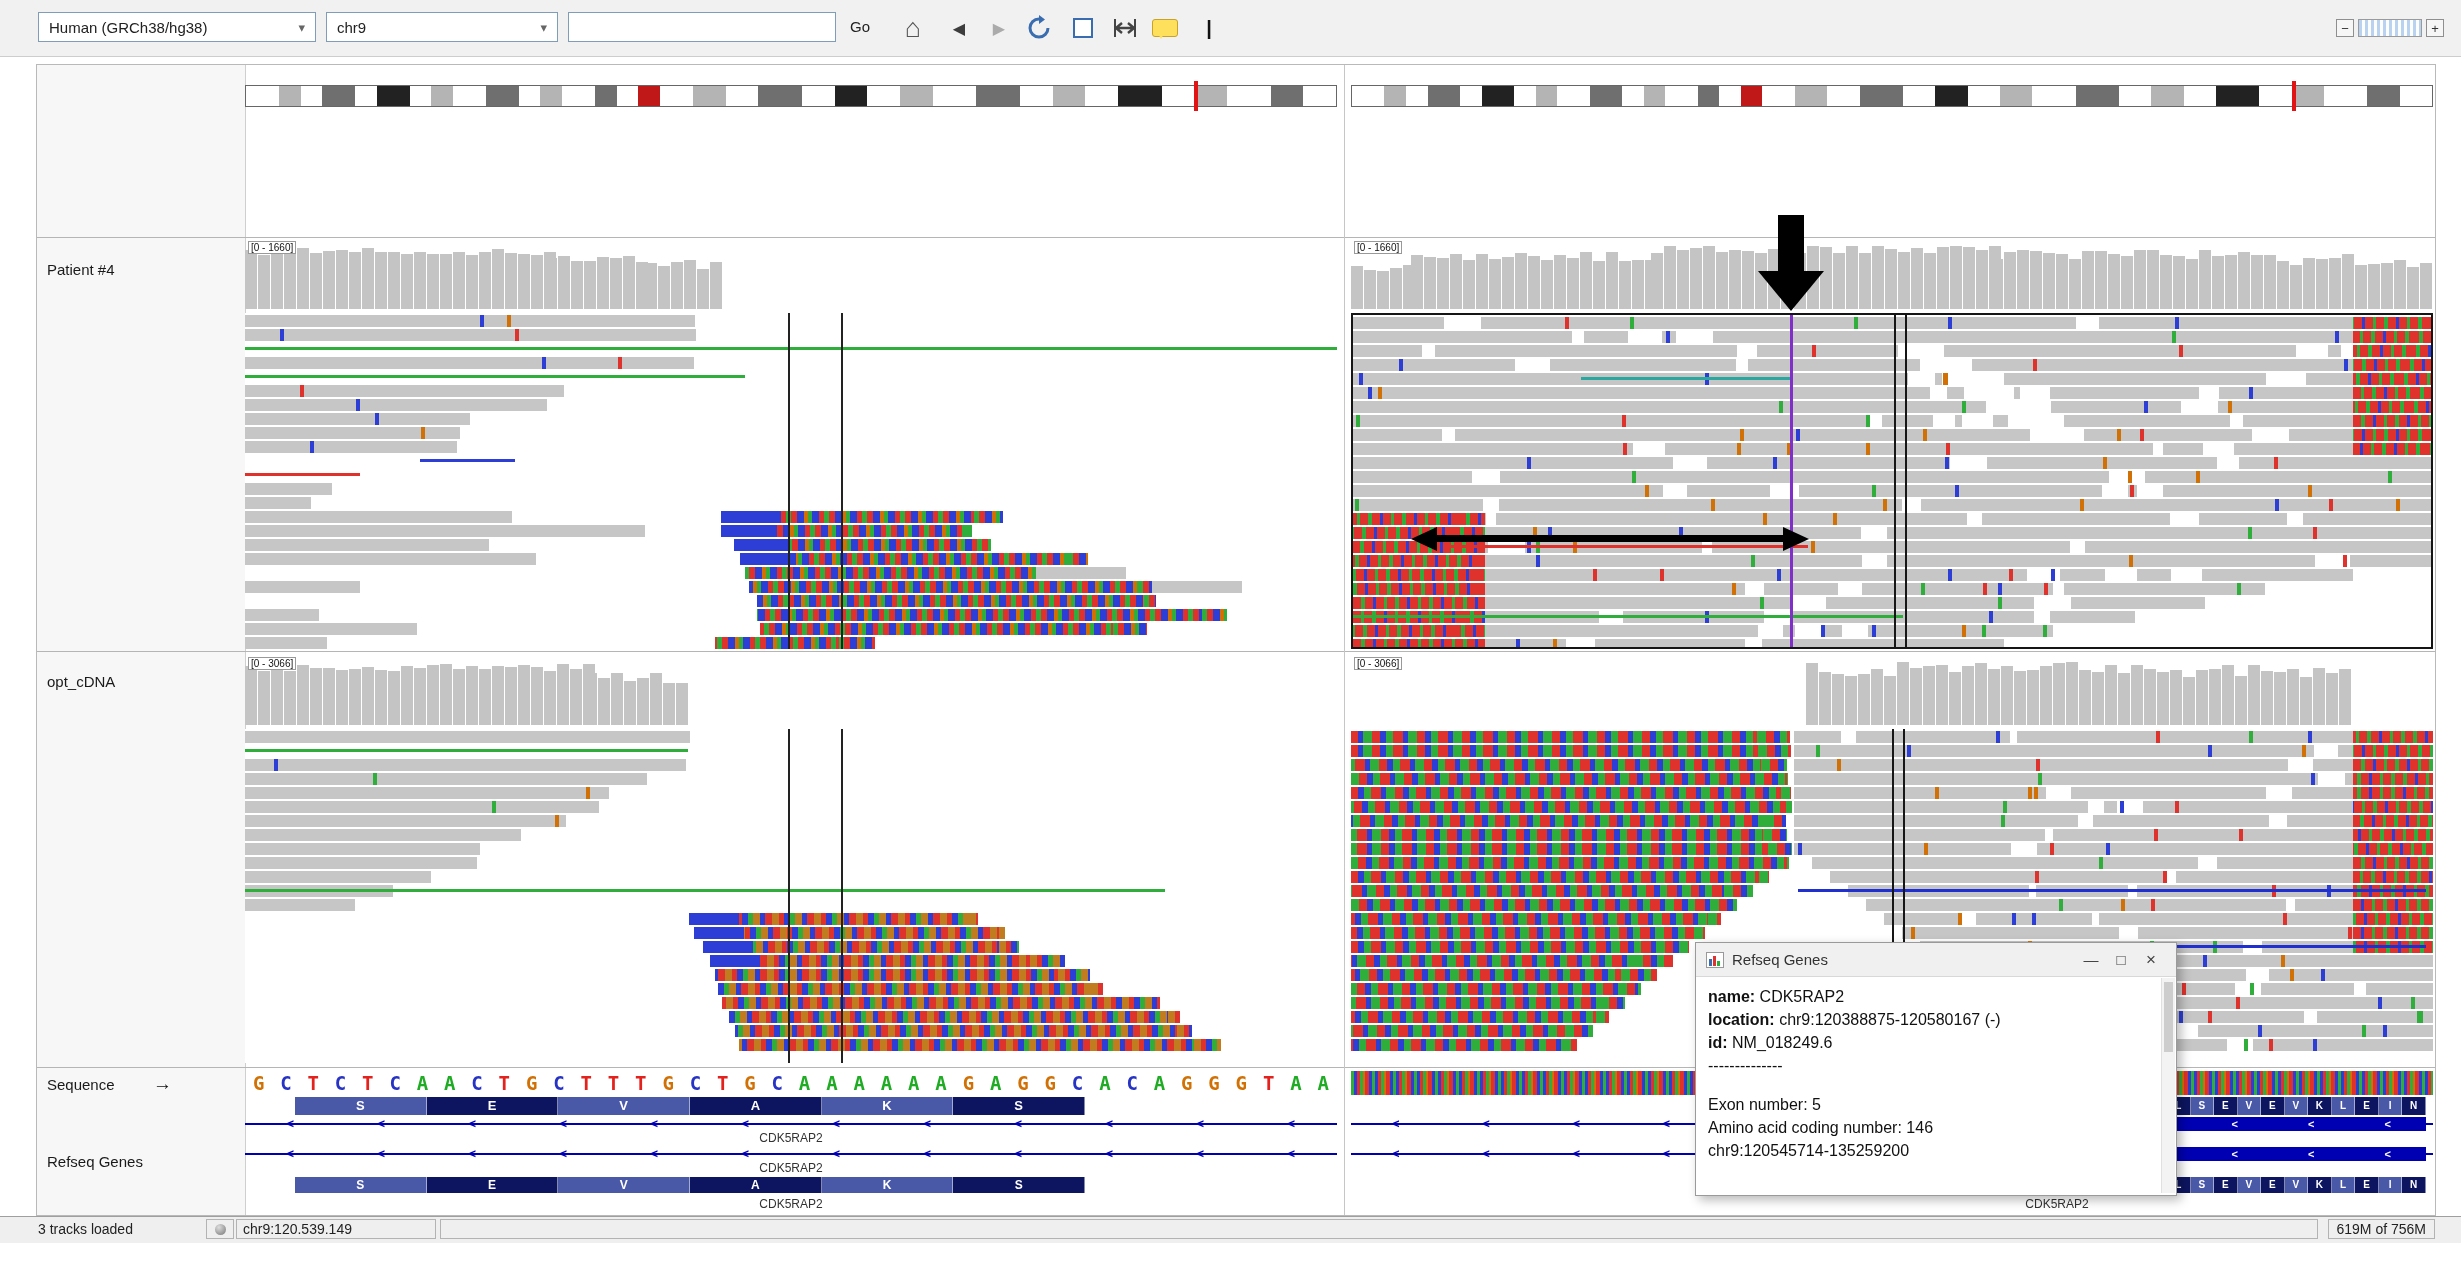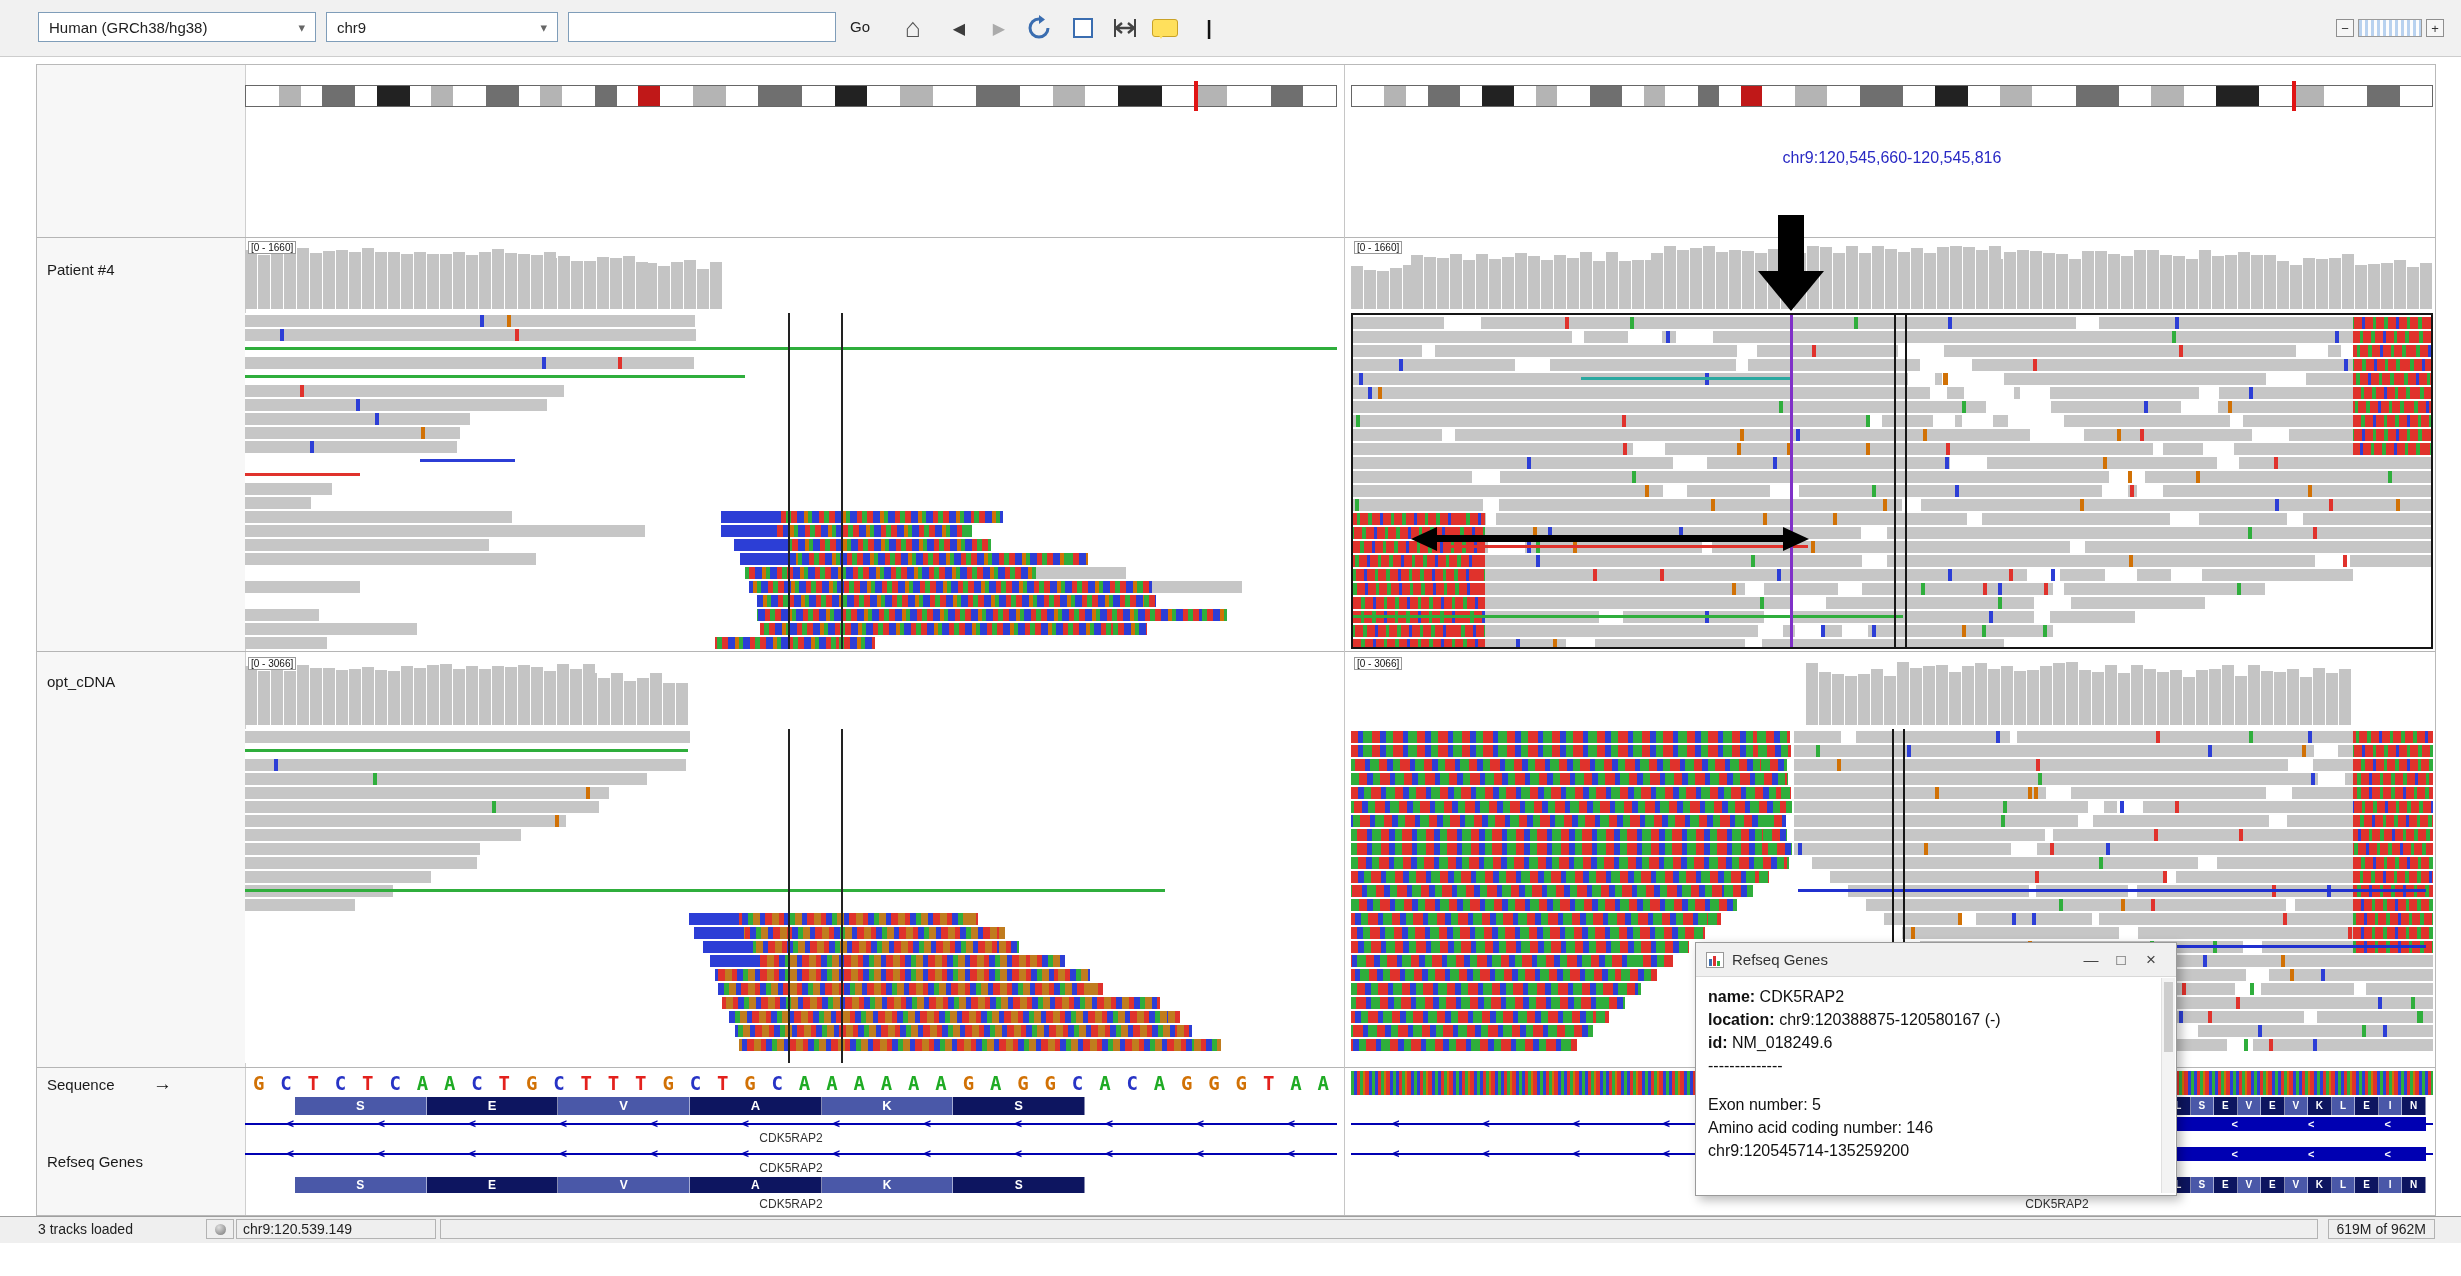--- a/index.html
+++ b/index.html
@@ -232,21 +232,20 @@
         <div style="flex: 3 0 0px; background: rgb(180, 180, 180); height: 100%;"></div>
         <div style="flex: 3 0 0px; background: rgb(255, 255, 255); height: 100%;"></div>
         <div style="flex: 4 0 0px; background: rgb(34, 34, 34); height: 100%;"></div>
         <div style="flex: 3 0 0px; background: rgb(255, 255, 255); height: 100%;"></div>
         <div style="flex: 3 0 0px; background: rgb(180, 180, 180); height: 100%;"></div>
         <div style="flex: 4 0 0px; background: rgb(255, 255, 255); height: 100%;"></div>
         <div style="flex: 3 0 0px; background: rgb(111, 111, 111); height: 100%;"></div>
         <div style="flex: 3 0 0px; background: rgb(255, 255, 255); height: 100%;"></div>
         <div style="position: absolute; left: 87%; top: -5px; width: 4px; height: 30px; background: rgb(224, 20, 20); z-index: 5;"></div>
       </div>
-    <div class="locus-label" id="locus-right">chr9:120,545,660-120,545,816</div>
 
     <div class="track-label" id="patient-label">Patient #4</div>
     <div class="track-label" id="cdna-label">opt_cDNA</div>
     <div id="seq-label-wrap">
       <span class="track-label" style="position:static" id="seq-label">Sequence</span>
       <span id="seq-arrow">→</span>
     </div>
     <div class="track-label" id="refseq-label">Refseq Genes</div>
 
     <div class="range-label" id="range-pl">[0 - 1660]</div>
@@ -1194,16 +1193,16 @@
     </div>
   </div>
 
   <div id="statusbar">
     <span id="sb-tracks">3 tracks loaded</span>
     <div id="sb-iconbox">
         <div id="sb-ball"></div>
       </div>
     <div id="sb-pos"><span>chr9:120.539.149</span></div>
     <div id="sb-spacer"></div>
-    <div id="sb-mem"><span>619M of 962M</span></div>
+    <div id="sb-mem"><span>619M of 756M</span></div>
   </div>
 
 </div>
 
 </body></html>

